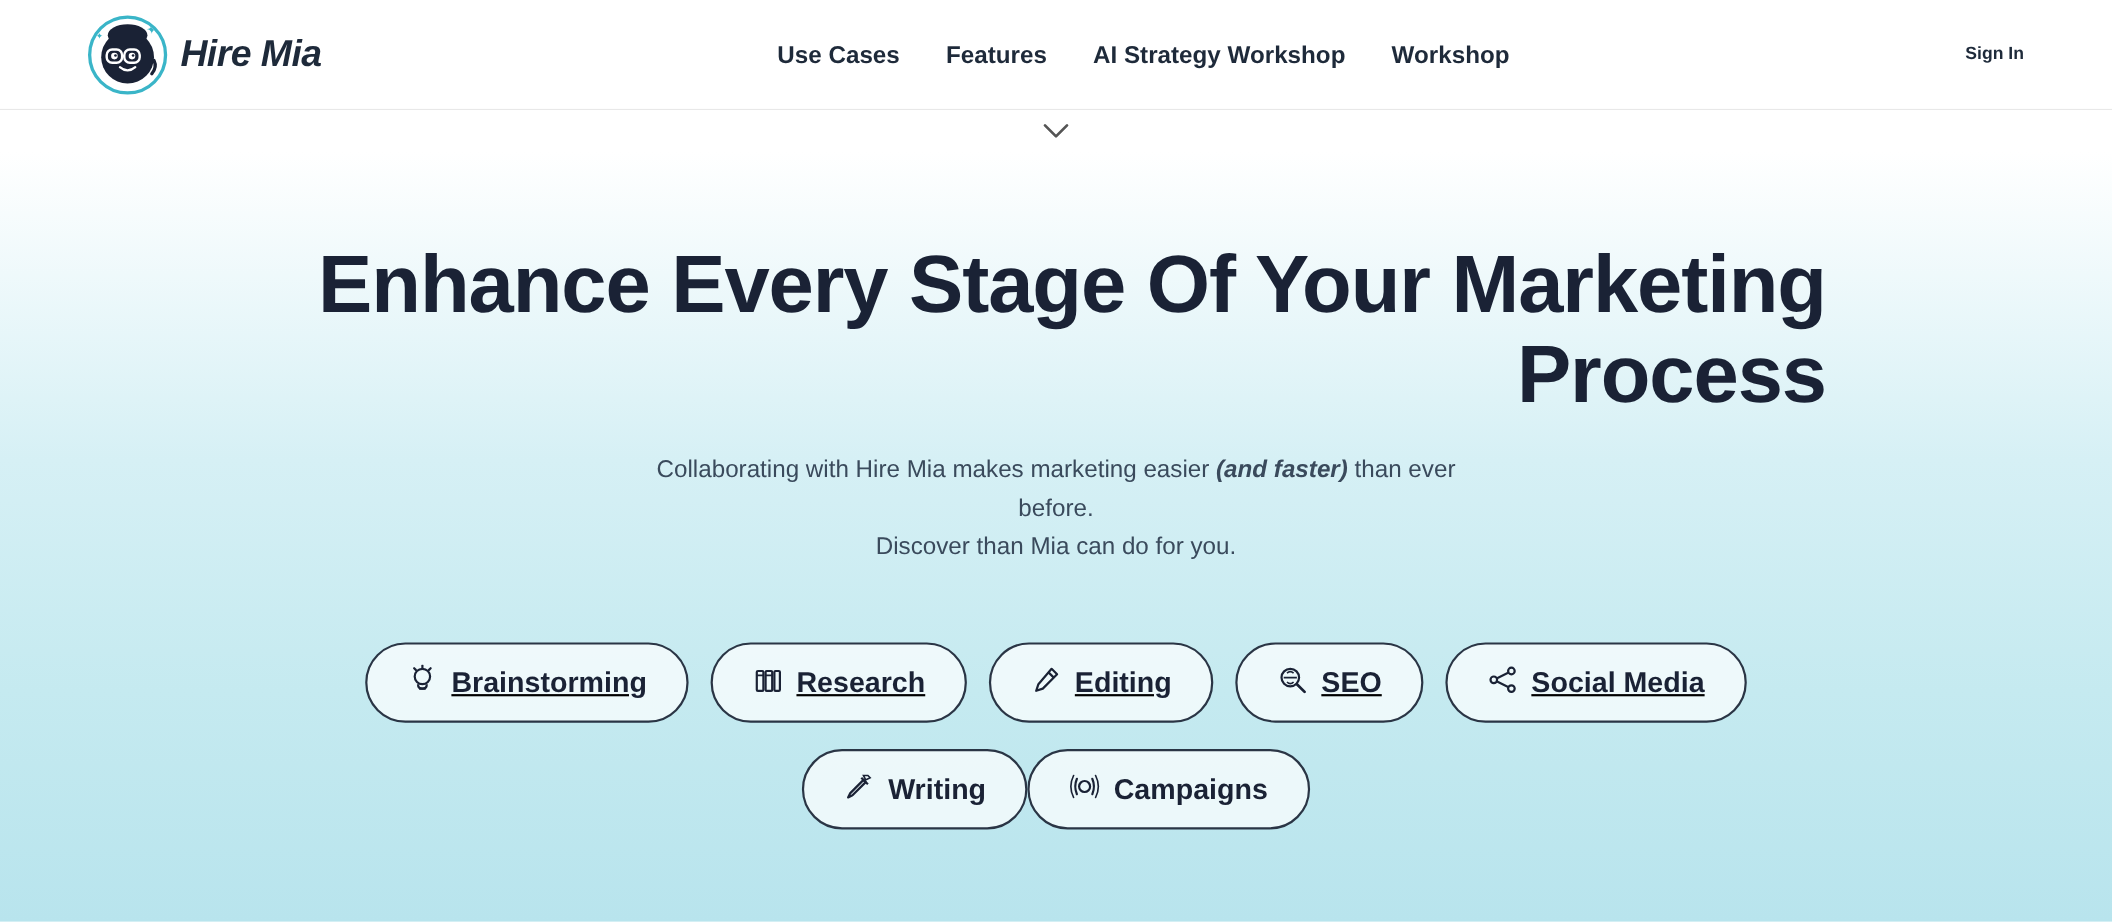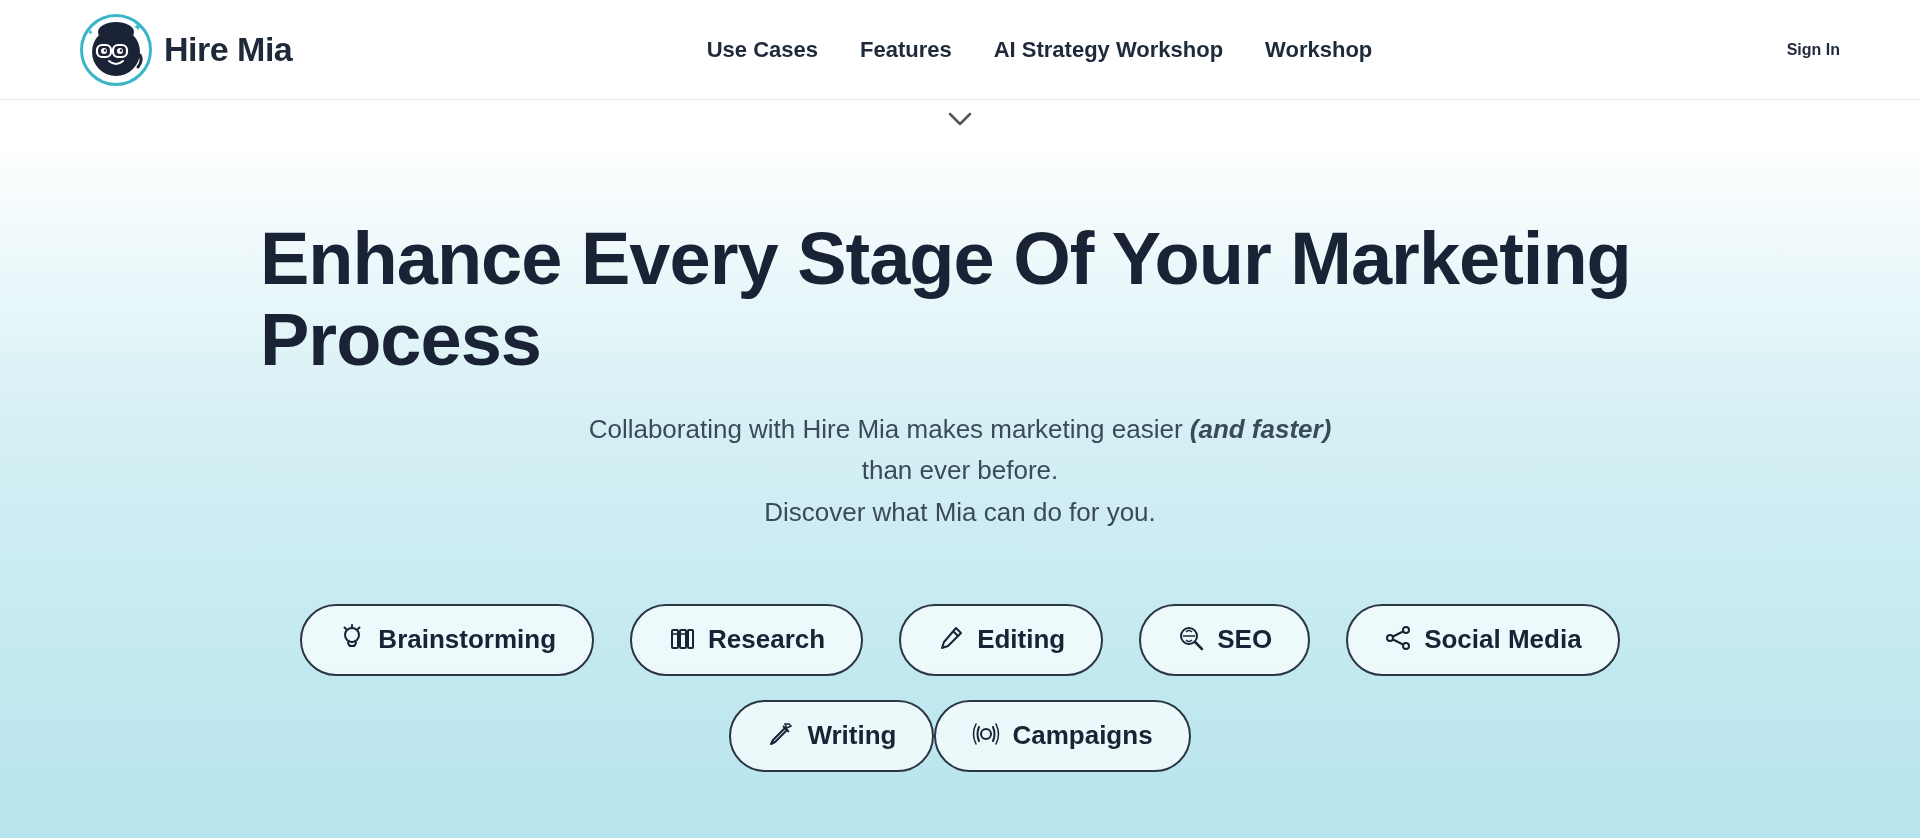--- a/index.html
+++ b/index.html
@@ -51,20 +51,21 @@
     .logo-svg {
       width: 66px;
       height: 66px;
     }
 
     .logo-text {
       font-size: 34px;
       font-weight: 700;
       color: #1e2a3a;
       letter-spacing: -0.5px;
+      font-style: italic;
     }
 
     nav {
       display: flex;
       align-items: center;
       gap: 42px;
     }
 
     .nav-link {
       font-size: 22px;
@@ -105,48 +106,49 @@
       display: flex;
       flex-direction: column;
       align-items: center;
       padding: 80px 40px 60px;
     }
 
     .headline {
       font-size: 74px;
       font-weight: 800;
       color: #1a2235;
-      text-align: left;
+      text-align: right;
       line-height: 1.1;
       max-width: 1400px;
       margin-bottom: 28px;
       letter-spacing: -1px;
     }
 
     .subheadline {
-      font-size: 26px;
+      font-size: 22px;
       color: #3a4a5c;
       text-align: center;
       line-height: 1.6;
       max-width: 800px;
       margin-bottom: 70px;
     }
 
     .subheadline em {
       font-style: italic;
       font-weight: 600;
     }
 
     
     .pills-row {
       display: flex;
-      gap: 36px;
+      gap: 20px;
       flex-wrap: wrap;
       justify-content: center;
       margin-bottom: 24px;
+      text-decoration: underline;
     }
 
     .pills-row-2 {
       display: flex;
       flex-wrap: wrap;
       justify-content: center;
     }
 
     .pill {
       display: flex;
@@ -230,21 +232,21 @@
       <path d="M2 2L12 12L22 2" stroke="#555" stroke-width="2.5" stroke-linecap="round" stroke-linejoin="round"></path>
     </svg>
   </div>
 </div>
 
 <main class="main-content">
   <h1 class="headline">Enhance Every Stage Of Your Marketing Process</h1>
 
   <p class="subheadline">
     <span>Collaborating with Hire Mia makes marketing easier </span><em>(and faster)</em><span> than ever before.</span><br>
-    <span>Discover what Mia can do for you.</span>
+    <span>Discover than Mia can do for you.</span>
   </p>
 
   <div class="pills-row">
 
     <button class="pill">
       <span class="pill-icon">
         <svg viewBox="0 0 28 28" xmlns="http://www.w3.org/2000/svg">
           <circle cx="14" cy="11" r="7" stroke="#1a2235" stroke-width="2" fill="none"></circle>
           <path d="M10 18 Q10 22 14 22 Q18 22 18 18" stroke="#1a2235" stroke-width="2" fill="none"></path>
           <line x1="11" y1="22" x2="17" y2="22" stroke="#1a2235" stroke-width="2"></line>

